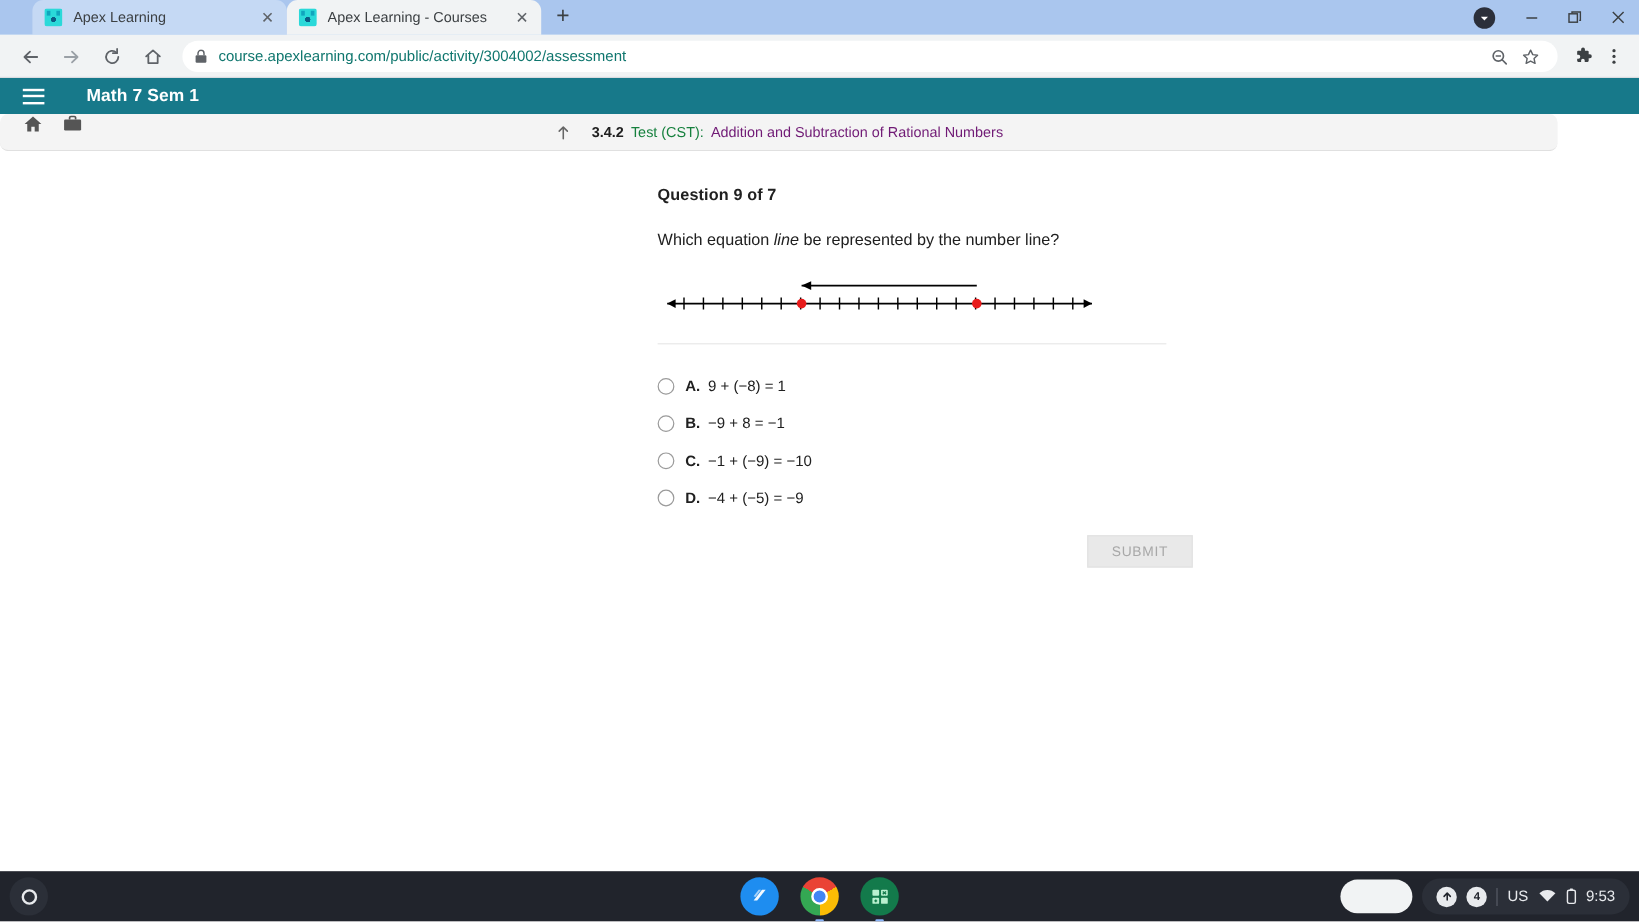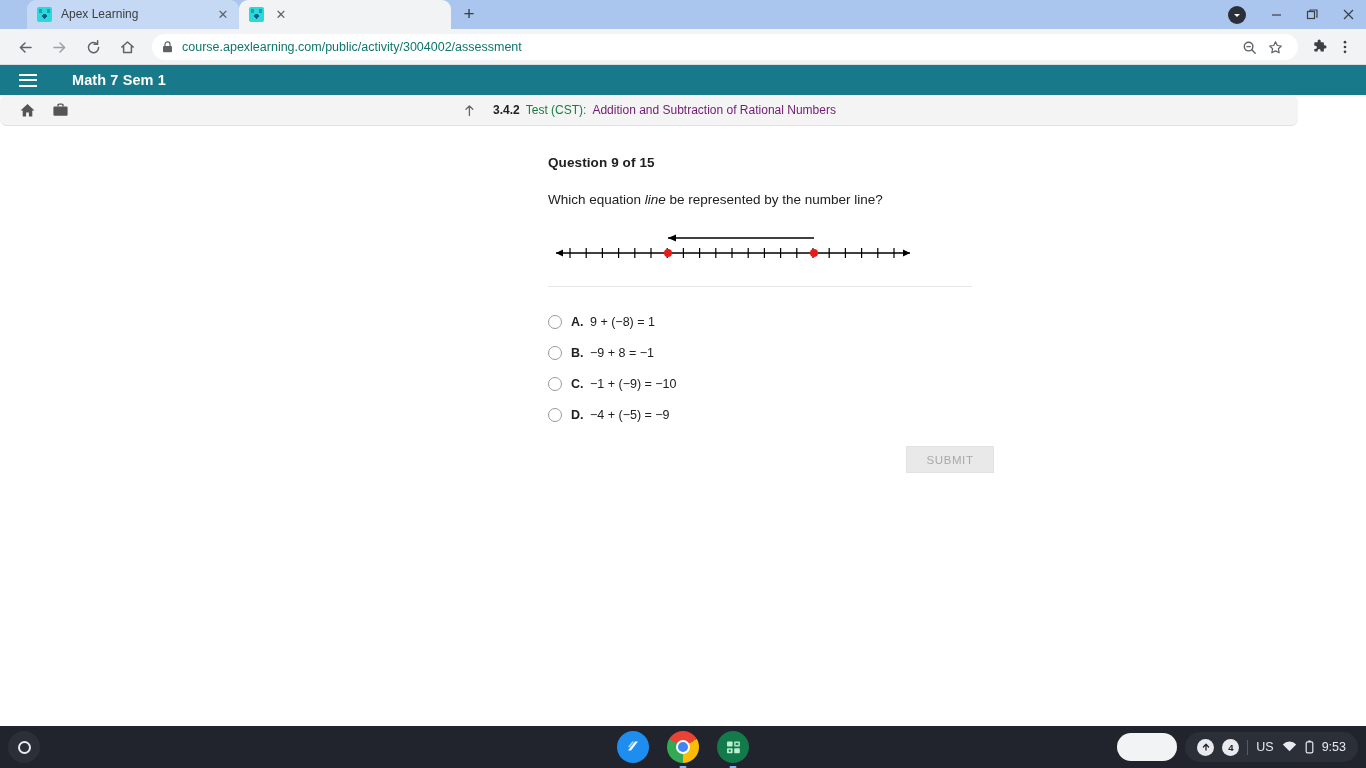--- a/index.html
+++ b/index.html
@@ -111,21 +111,21 @@
   }
   .hamburger i { display: block; height: 2px; background: #ffffff; }
   .course-title {
     color: #ffffff; font-size: 14.5px; font-weight: bold;
     letter-spacing: 0.1px;
   }
 
   .sub-toolbar {
     position: absolute; top: 95px; left: 0; width: 1298px; height: 31px;
     background: #f4f4f4; border-bottom: 1px solid #e0e0e0;
-    display: flex; align-items: center; border-radius: 7px;
+    display: flex;  border-radius: 7px;
   }
   .tb-home { margin-left: 19px; display: flex; color: #555555; }
   .tb-case { margin-left: 16px; display: flex; color: #555555; }
   .breadcrumb-center {
     position: absolute; left: 0; right: 0; top: 0; height: 30px;
     display: flex; align-items: center; justify-content: center;
     gap: 6px; font-size: 12px; color: #333333;
   }
   .bc-up { display: flex; color: #666; margin-right: 10px; }
   .bc-num { font-weight: bold; color: #202020; }
@@ -239,20 +239,21 @@
 <div class="browser-tabstrip">
 
   <div class="tab inactive">
     <span class="tab-favicon"></span>
     <span class="tab-title">Apex Learning</span>
     <span class="tab-close">✕</span>
   </div>
 
   <div class="tab active">
     <span class="tab-favicon"></span>
+    <span class="tab-title">Apex Learning - Courses</span>
     <span class="tab-close">✕</span>
   </div>
 
   <div class="new-tab-btn">+</div>
 
   <div class="win-controls">
     <div class="profile-badge">
       <svg width="8" height="8" viewBox="0 0 8 8">
           <path d="M1 3 L4 6 L7 3 Z" fill="#ffffff"></path>
         </svg>
@@ -369,21 +370,21 @@
     </span>
     <span class="bc-num">3.4.2</span>
     <span class="bc-kind">Test (CST):</span>
     <span class="bc-name">Addition and Subtraction of Rational Numbers</span>
   </div>
 </div>
 
 <div class="content">
 
   <div class="q-wrap">
-    <div class="q-heading">Question 9 of 15</div>
+    <div class="q-heading">Question 9 of 7</div>
     <div class="q-prompt">
       <span>Which equation </span><em>line</em><span> be represented by the number line?</span>
     </div>
     <div class="numberline-box">
       <svg id="numberline-svg" width="424" height="42" viewBox="0 0 424 42">
           <line x1="8" y1="29" x2="362" y2="29" stroke="#000000" stroke-width="1.4"></line>
           <path d="M8 29 L15 25.4 L15 32.6 Z" fill="#000000"></path>
           <path d="M362 29 L355 25.4 L355 32.6 Z" fill="#000000"></path>
           <line x1="22" y1="24" x2="22" y2="34" stroke="#000000" stroke-width="1.2"></line>
           <line x1="38.2" y1="24" x2="38.2" y2="34" stroke="#000000" stroke-width="1.2"></line>

